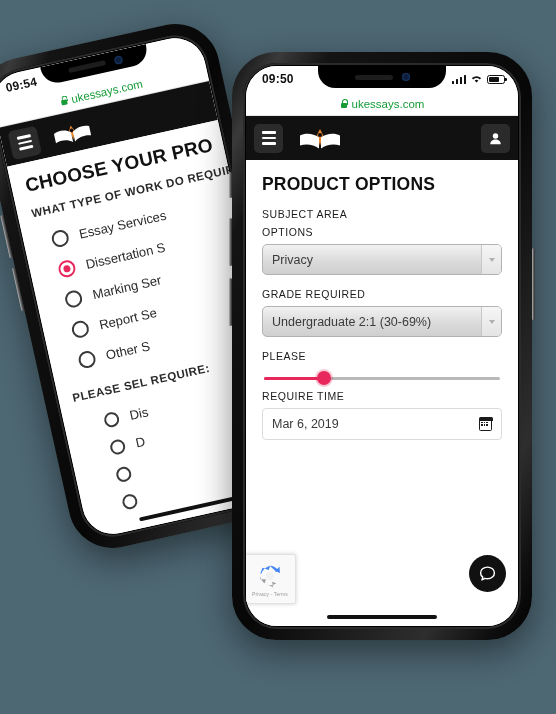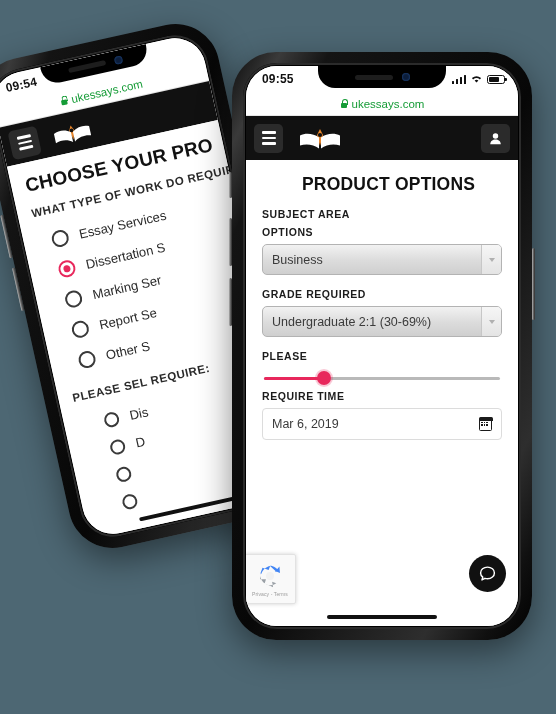--- a/index.html
+++ b/index.html
@@ -179,25 +179,24 @@
     background: #fff;
     padding: 14px 16px 0 16px;
     height: 100%;
   }
   .page-title {
     font-size: 17.5px;
     font-weight: bold;
     color: #111;
     letter-spacing: .2px;
     margin-bottom: 13px;
-    margin-left: 40px;
   }
   .field-label {
     font-size: 10.5px;
-    font-weight: bold;
+    font-weight: normal;
     color: #1b1b1b;
     letter-spacing: .55px;
     margin-bottom: 6px;
   }
   .select {
     height: 31px;
     border: 1px solid #b3b3b3;
     border-radius: 5px;
     background: linear-gradient(180deg, #f2f2f2 0%, #dcdcdc 52%, #cfcfcf 100%);
     display: flex;
@@ -510,21 +509,21 @@
 
     <div class="phone-inner">
       <div class="screen">
 
         <div class="notch">
           <div class="speaker"></div>
           <div class="camera"></div>
         </div>
 
         <div class="statusbar">
-          <div class="clock">09:55</div>
+          <div class="clock">09:50</div>
           <div class="sb-right">
             <span class="bars">
                 <i></i>
                 <i></i>
                 <i></i>
                 <i></i>
               </span>
             <svg width="13" height="10" viewBox="0 0 13 10">
               <path d="M6.5 8.6 L4.6 6.4 A3.2 3.2 0 0 1 8.4 6.4 Z" fill="#101010"></path>
               <path d="M1.9 4.1 A7.2 7.2 0 0 1 11.1 4.1 L9.9 5.5 A5.4 5.4 0 0 0 3.1 5.5 Z" fill="#101010"></path>
@@ -562,21 +561,21 @@
           </div>
         </div>
 
         <div class="page">
           <div class="page-title">PRODUCT OPTIONS</div>
 
           <div class="field-label">SUBJECT AREA</div>
 
           <div class="field-label">OPTIONS</div>
           <div class="select">
-            <span class="sel-val">Business</span>
+            <span class="sel-val">Privacy</span>
             <span class="sel-arrow">
                 <span class="caret"></span>
               </span>
           </div>
 
           <div class="field-label">GRADE REQUIRED</div>
           <div class="select">
             <span class="sel-val">Undergraduate 2:1 (30-69%)</span>
             <span class="sel-arrow">
                 <span class="caret"></span>

